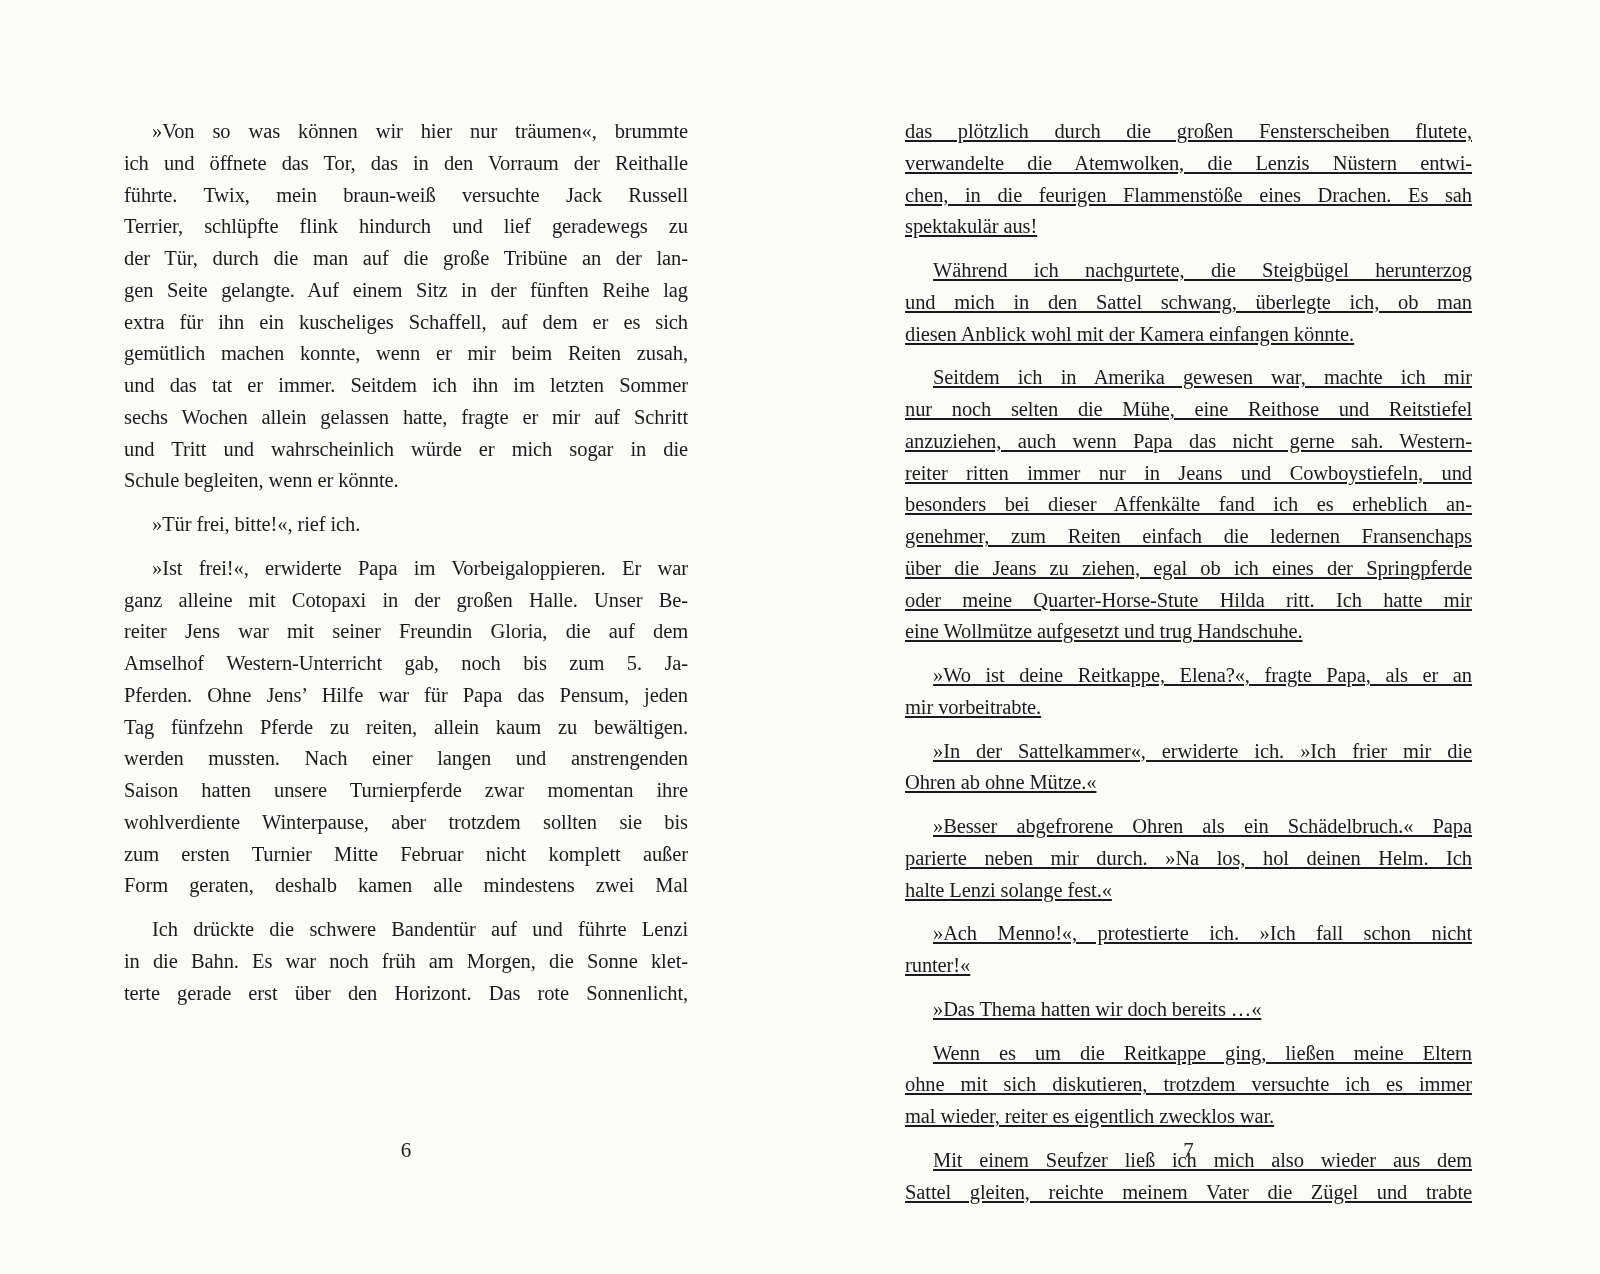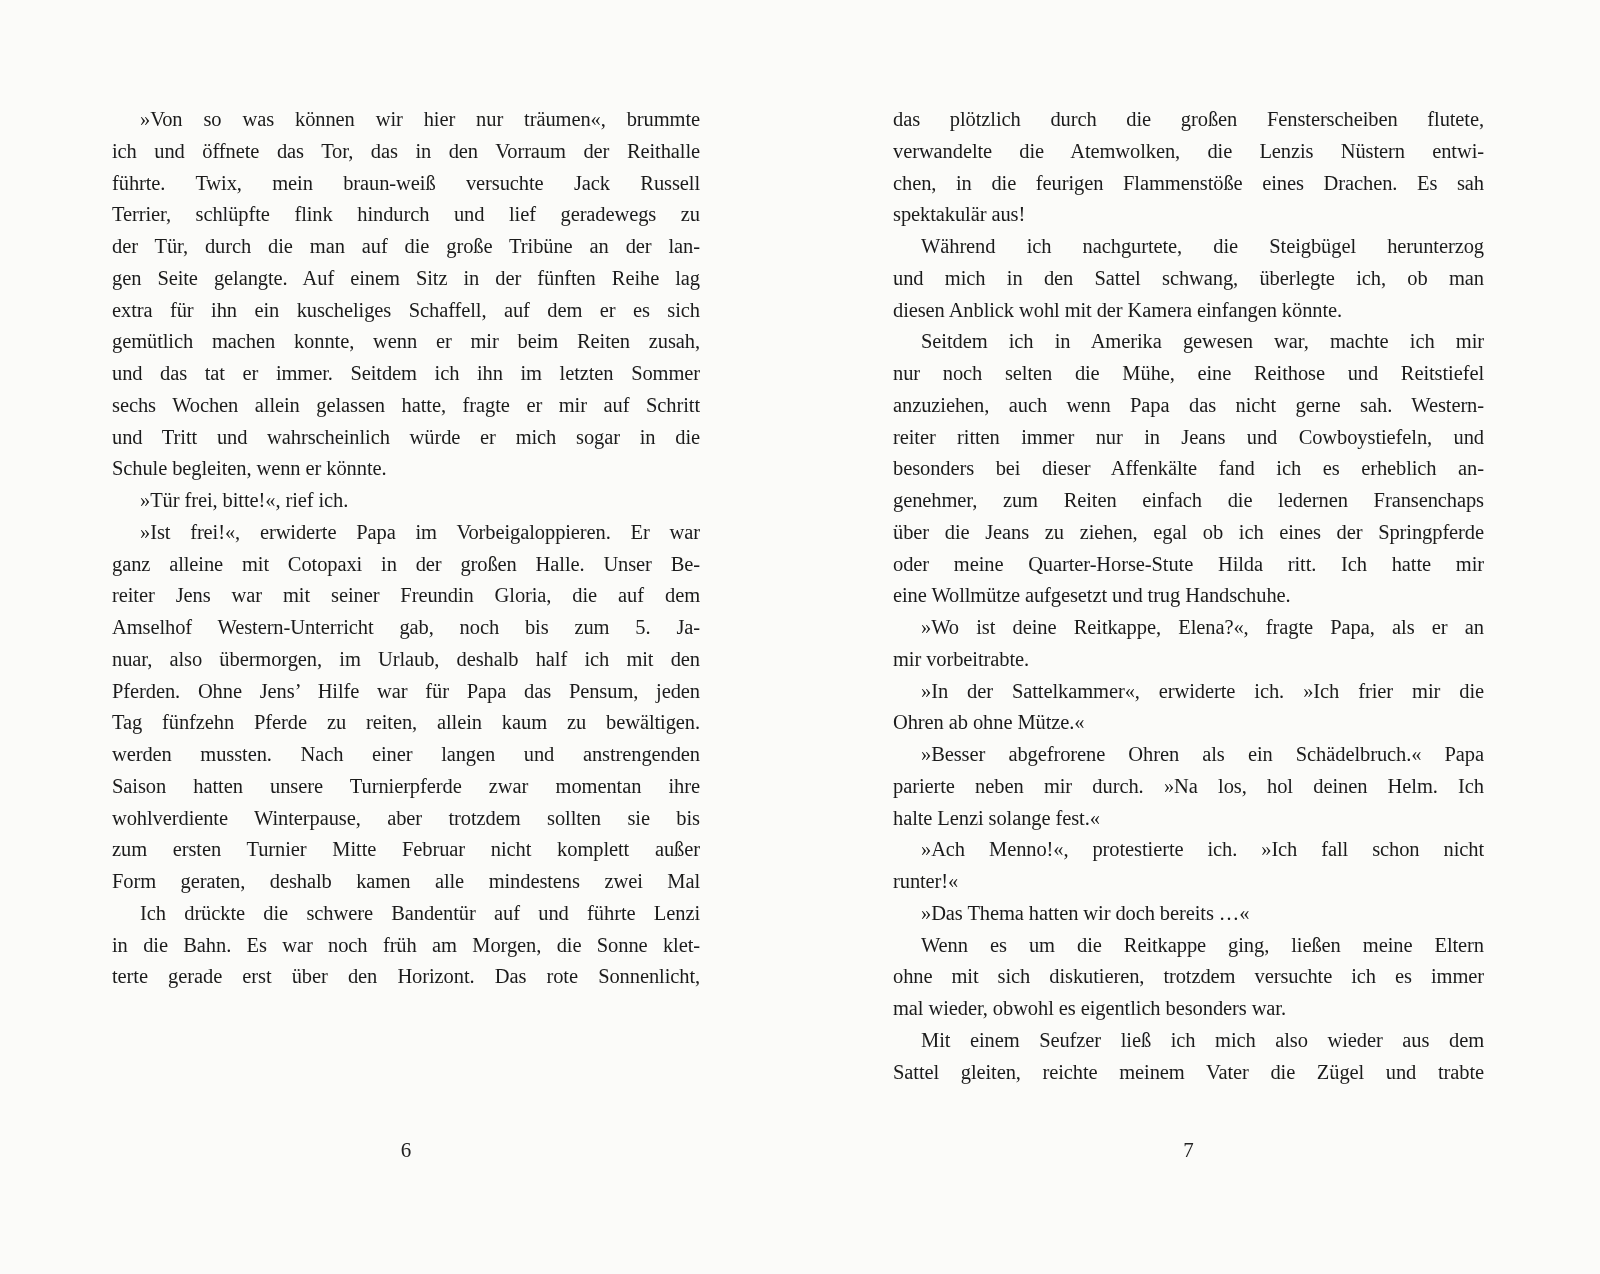--- a/index.html
+++ b/index.html
@@ -28,23 +28,23 @@
   .text-block {
     position: absolute;
     top: 104px;
     font-family: "Liberation Serif", "DejaVu Serif", serif;
     font-size: 20.5px;
     line-height: 31.75px;
     letter-spacing: -0.1px;
     color: #1b1b1b;
   }
   .page.left  .text-block { left: 112px; width: 588px; }
-  .page.right .text-block { left: 93px;  width: 591px; }
+  .page.right .text-block { left: 93px;  width: 591px; text-decoration: underline; }
 
-  .paragraph { margin: 0; }
+  .paragraph { margin: 12px; }
 
   .line {
     height: 31.75px;
     overflow: hidden;
     text-align: justify;
     text-align-last: justify;
     white-space: normal;
   }
   .line.end {
     text-align-last: left;
@@ -86,21 +86,20 @@
           <div class="line end">Schule begleiten, wenn er könnte.</div>
         </div>
         <div class="paragraph indent">
           <div class="line end">»Tür frei, bitte!«, rief ich.</div>
         </div>
         <div class="paragraph indent">
           <div class="line">»Ist frei!«, erwiderte Papa im Vorbeigaloppieren. Er war</div>
           <div class="line">ganz alleine mit Cotopaxi in der großen Halle. Unser Be-</div>
           <div class="line">reiter Jens war mit seiner Freundin Gloria, die auf dem</div>
           <div class="line">Amselhof Western-Unterricht gab, noch bis zum 5. Ja-</div>
-          <div class="line">nuar, also übermorgen, im Urlaub, deshalb half ich mit den</div>
           <div class="line">Pferden. Ohne Jens’ Hilfe war für Papa das Pensum, jeden</div>
           <div class="line">Tag fünfzehn Pferde zu reiten, allein kaum zu bewältigen.</div>
           <div class="line">werden mussten. Nach einer langen und anstrengenden</div>
           <div class="line">Saison hatten unsere Turnierpferde zwar momentan ihre</div>
           <div class="line">wohlverdiente Winterpause, aber trotzdem sollten sie bis</div>
           <div class="line">zum ersten Turnier Mitte Februar nicht komplett außer</div>
           <div class="line">Form geraten, deshalb kamen alle mindestens zwei Mal</div>
         </div>
         <div class="paragraph indent">
           <div class="line">Ich drückte die schwere Bandentür auf und führte Lenzi</div>
@@ -151,21 +150,21 @@
         <div class="paragraph indent">
           <div class="line">»Ach Menno!«, protestierte ich. »Ich fall schon nicht</div>
           <div class="line end">runter!«</div>
         </div>
         <div class="paragraph indent">
           <div class="line end">»Das Thema hatten wir doch bereits …«</div>
         </div>
         <div class="paragraph indent">
           <div class="line">Wenn es um die Reitkappe ging, ließen meine Eltern</div>
           <div class="line">ohne mit sich diskutieren, trotzdem versuchte ich es immer</div>
-          <div class="line end">mal wieder, obwohl es eigentlich besonders war.</div>
+          <div class="line end">mal wieder, reiter es eigentlich zwecklos war.</div>
         </div>
         <div class="paragraph indent">
           <div class="line">Mit einem Seufzer ließ ich mich also wieder aus dem</div>
           <div class="line">Sattel gleiten, reichte meinem Vater die Zügel und trabte</div>
         </div>
       </div>
     <div class="page-number">7</div>
   </div>
 
 </div>

